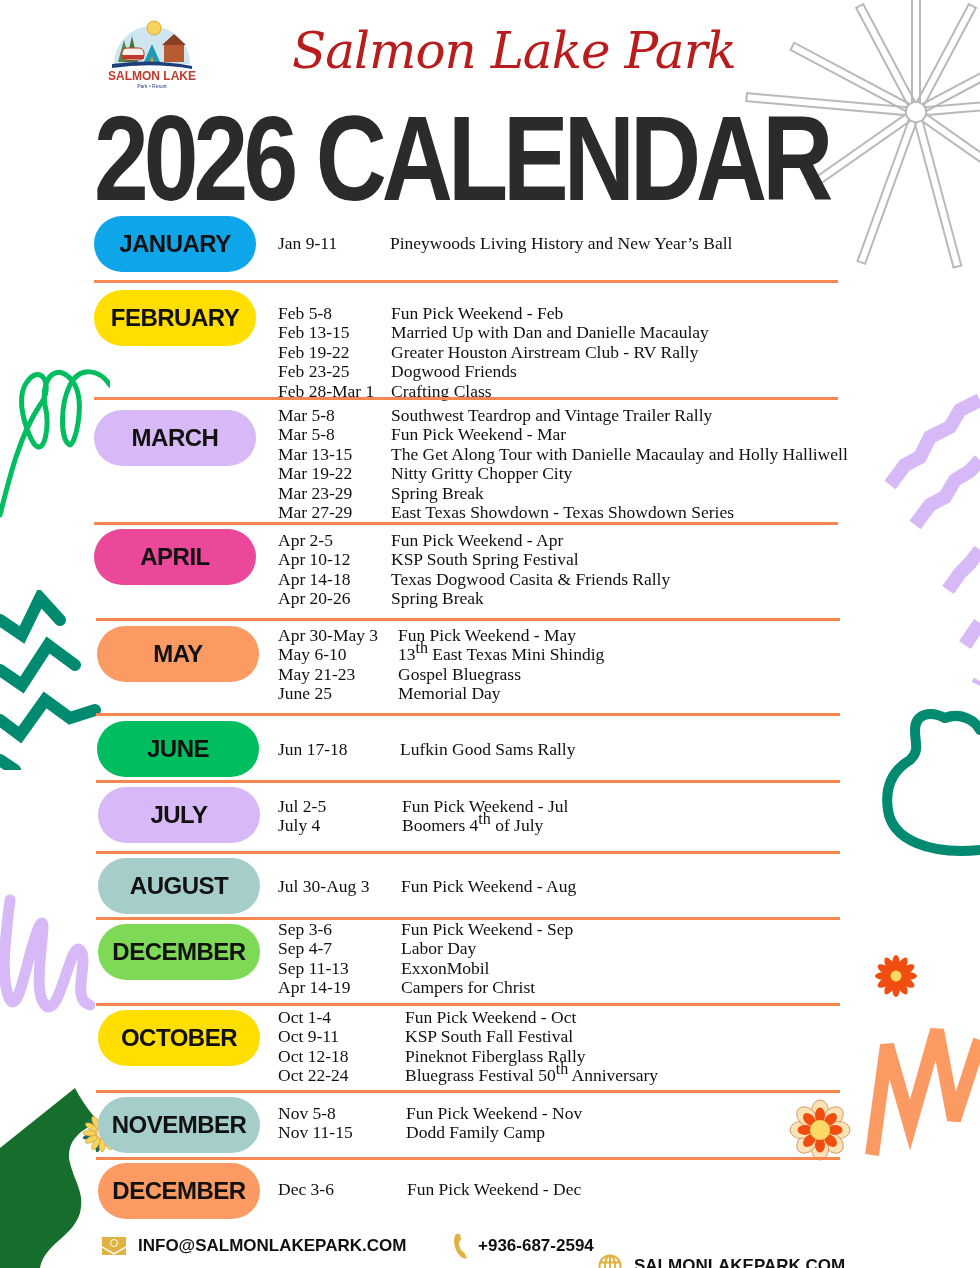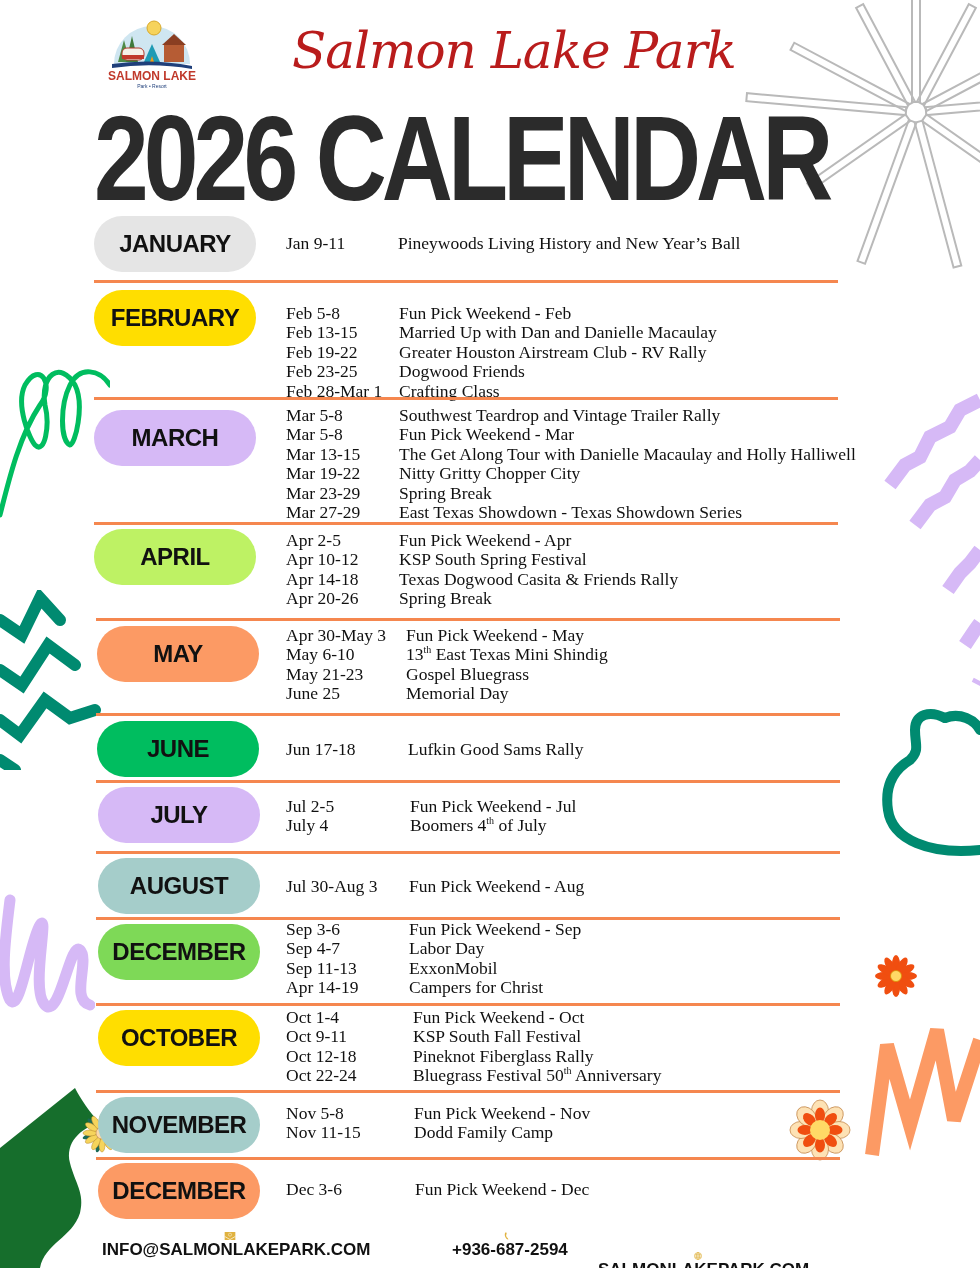--- a/index.html
+++ b/index.html
@@ -6,24 +6,24 @@
   body { width:980px; height:1268px; position:relative; overflow:hidden; background:#ffffff; font-family:"Liberation Serif", serif; color:#111; }
   .abs { position:absolute; }
   .deco { position:absolute; pointer-events:none; }
   .logo { left:104px; top:14px; width:96px; height:76px; }
   .park-title { left:292px; top:22px; font-family:"DejaVu Serif", serif; font-style:italic; font-size:50px; letter-spacing:-1px; color:#b91c1c; white-space:nowrap; }
   .cal-title { left:94px; top:98px; font-family:"Liberation Sans", sans-serif; font-weight:bold; font-size:120px; line-height:120px; color:#2b2b2b; letter-spacing:-6px; transform:scaleX(0.82); transform-origin:left top; white-space:nowrap; }
   .month { position:absolute; left:94px; width:760px; }
   .pill { position:absolute; left:0; width:162px; height:56px; border-radius:28px; display:flex; align-items:center; justify-content:center; font-family:"Liberation Sans", sans-serif; font-weight:bold; font-size:24px; color:#111; letter-spacing:-0.5px; }
   .events { position:absolute; left:184px; font-size:17.5px; line-height:19.4px; color:#111; }
   .ev { display:flex; white-space:nowrap; }
-  .ev .d { width:113px;margin-left:8px; }
+  .ev .d { width:113px; }
   .rule { position:absolute; height:3px; background:#f5874f; }
-  sup { font-size:10px; line-height:0; vertical-align:super; }
-  .footer { position:absolute; top:1232px; height:28px; display:flex; align-items:center; font-family:"Liberation Sans", sans-serif; font-weight:bold; font-size:17px; color:#111;flex-direction:column; }
+  sup { font-size:16px; line-height:0; vertical-align:super; }
+  .footer { position:absolute; top:1232px; height:28px; display:flex; align-items:center; font-family:"Liberation Sans", sans-serif; font-weight:bold; font-size:17px; color:#111; }
   .footer .ic { margin-right:12px; }
 </style>
 </head>
 <body>
 
 <svg class="deco" style="left:720px;top:0;" width="260" height="290" viewBox="0 0 260 290">
   <g fill="none" stroke="#b9b9b9" stroke-width="2">
     <g transform="translate(196,112)">
       <rect x="-4" y="-120" width="8" height="110" transform="rotate(0)"></rect>
       <rect x="-4" y="-120" width="8" height="110" transform="rotate(-28)"></rect>
@@ -164,21 +164,21 @@
     <path d="M8 50 Q48 44 88 52 L88 55 Q48 48 8 54 Z" fill="#1f3f7a"></path>
     <text x="48" y="66" text-anchor="middle" font-family="Liberation Sans, sans-serif" font-weight="bold" font-size="12" fill="#c0392b">SALMON LAKE</text>
     <text x="48" y="74" text-anchor="middle" font-family="Liberation Sans, sans-serif" font-size="5" fill="#1f3f7a">Park • Resort</text>
   </svg>
 </div>
 
 <div class="abs park-title">Salmon Lake Park</div>
 <div class="abs cal-title">2026 CALENDAR</div>
 
 <div class="month" style="top:216px;">
-  <div class="pill" style="background:#e5e5e5;">JANUARY</div>
+  <div class="pill" style="background:#0ea5e9;">JANUARY</div>
   <div class="events" style="top:18px;">
     <div class="ev">
         <span class="d">Jan 9-11</span>
         <span style="margin-left:-1px;">Pineywoods Living History and New Year’s Ball</span>
       </div>
   </div>
 </div>
 <div class="rule" style="left:94px;top:280px;width:744px;"></div>
 
 <div class="month" style="top:290px;">
@@ -233,21 +233,21 @@
       </div>
     <div class="ev">
         <span class="d">Mar 27-29</span>
         <span>East Texas Showdown - Texas Showdown Series</span>
       </div>
   </div>
 </div>
 <div class="rule" style="left:94px;top:522px;width:744px;"></div>
 
 <div class="month" style="top:529px;">
-  <div class="pill" style="background:#bef264;">APRIL</div>
+  <div class="pill" style="background:#ec4899;">APRIL</div>
   <div class="events" style="top:2px;">
     <div class="ev">
         <span class="d">Apr 2-5</span>
         <span>Fun Pick Weekend - Apr</span>
       </div>
     <div class="ev">
         <span class="d">Apr 10-12</span>
         <span>KSP South Spring Festival</span>
       </div>
     <div class="ev">

